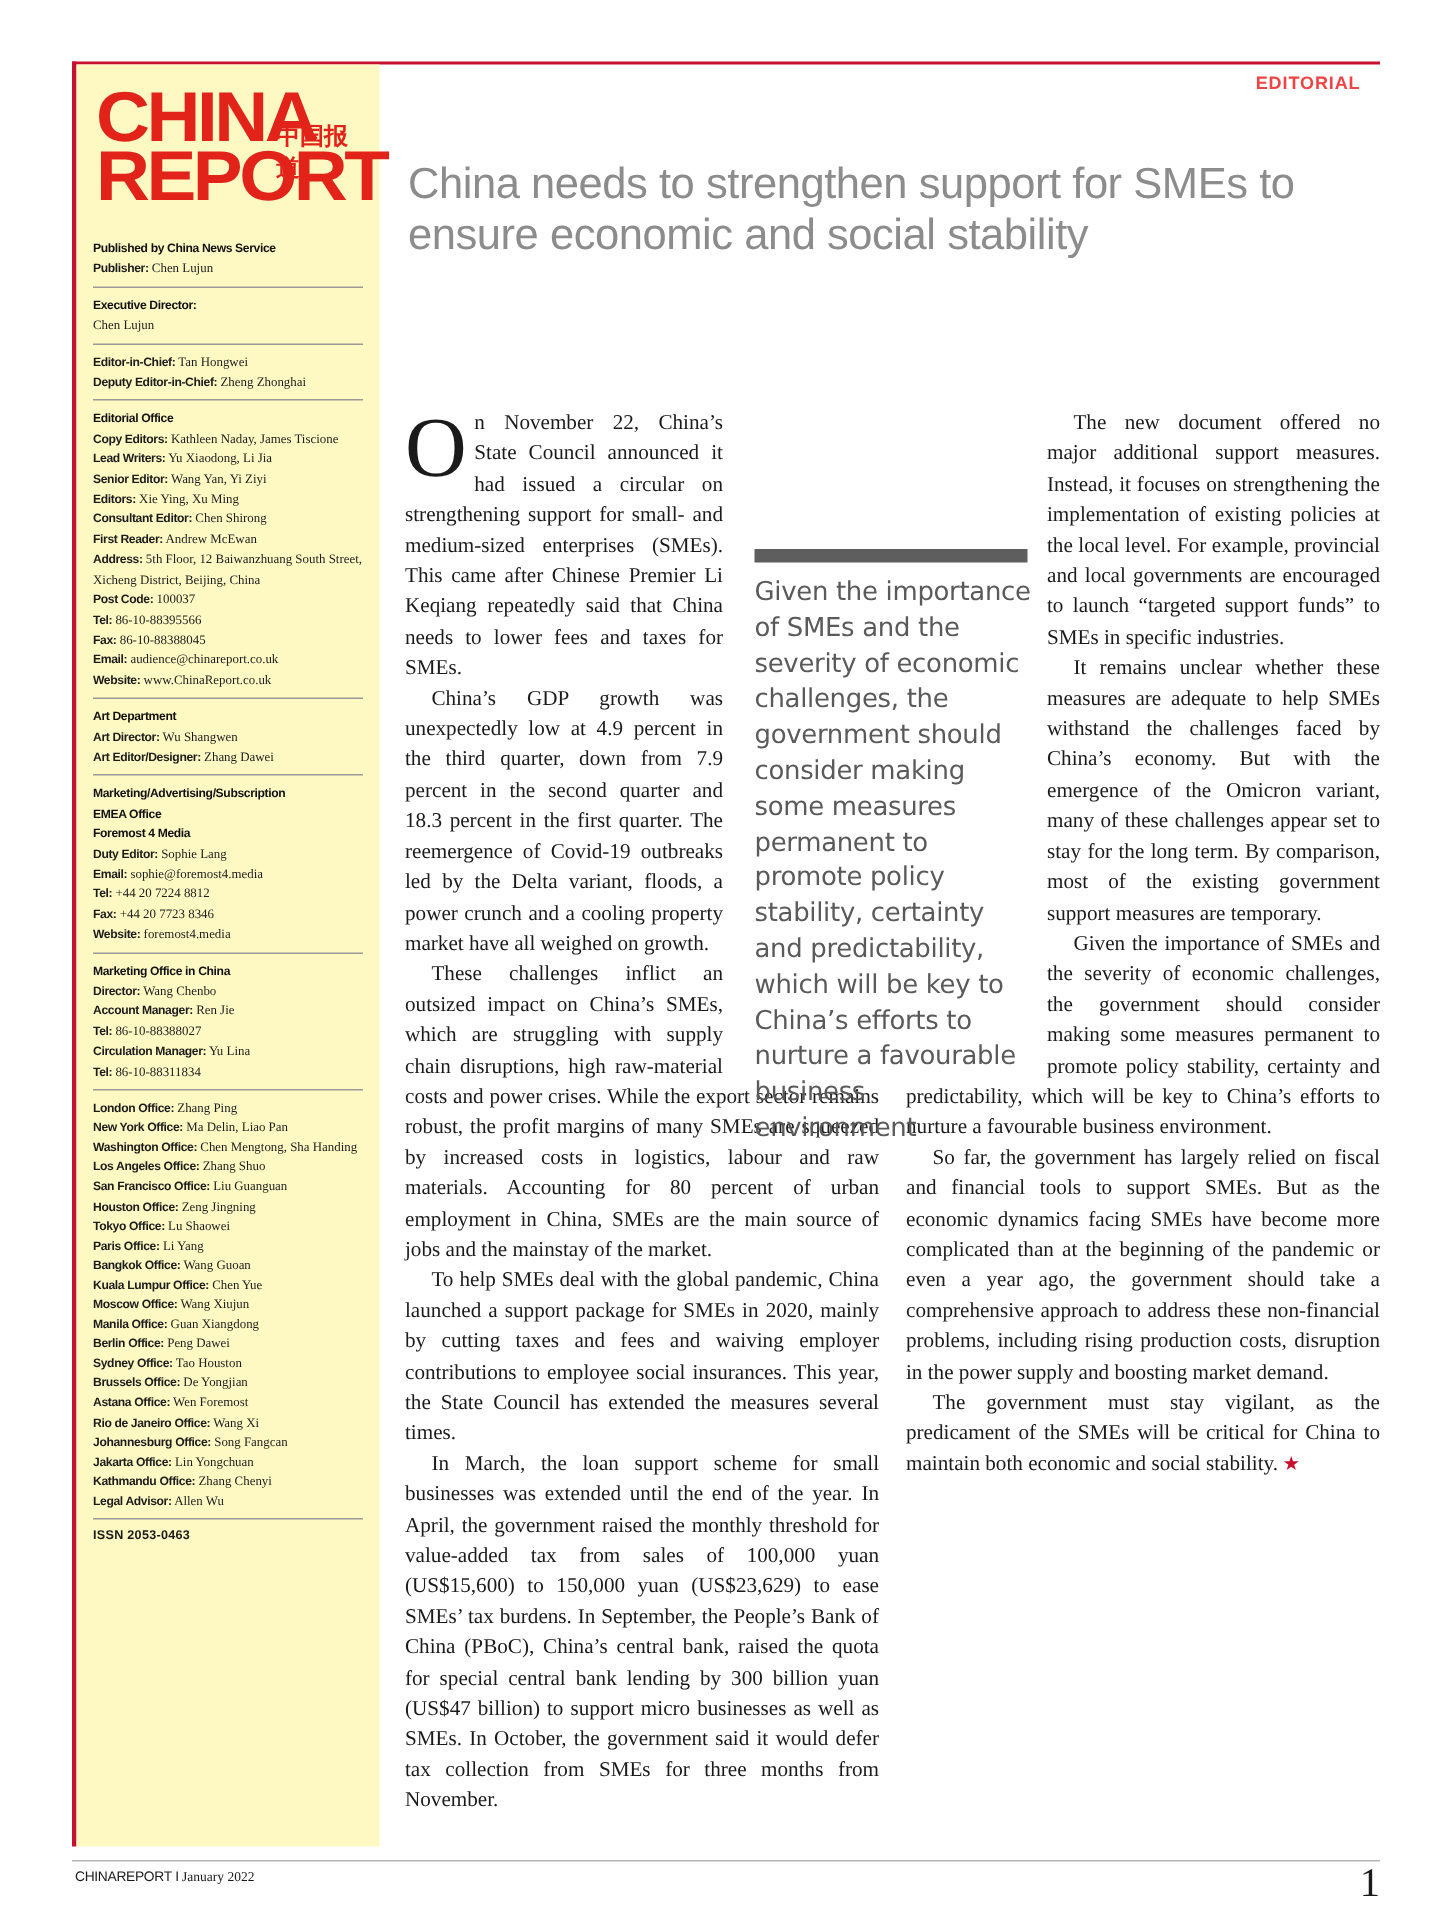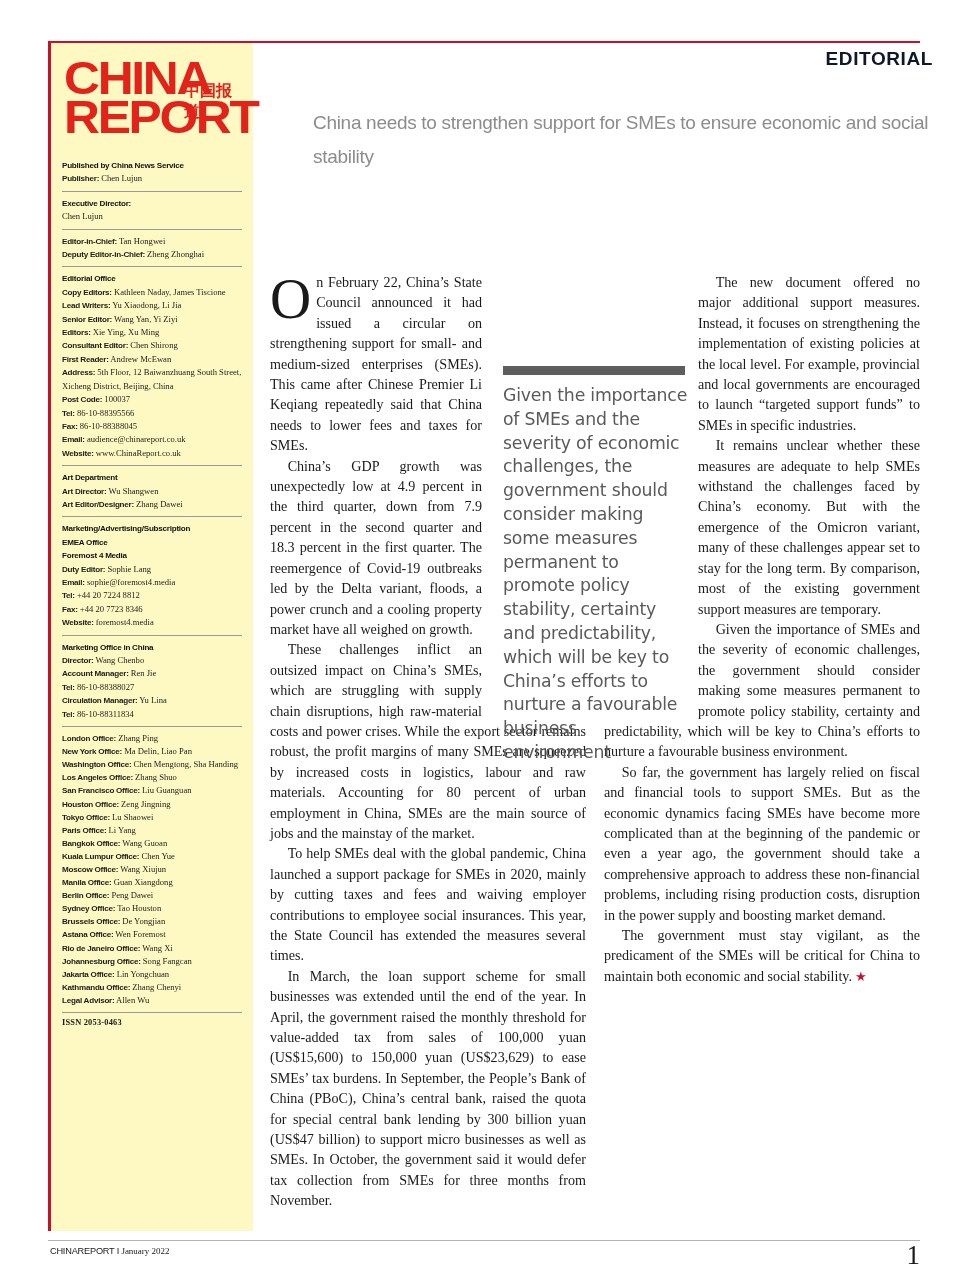--- a/index.html
+++ b/index.html
@@ -33,26 +33,26 @@
   .rule-left {
     position: absolute;
     left: 48px; top: 41px;
     width: 3px; height: 1190px;
     background: #c8102e;
   }
 
   
   .kicker {
     position: absolute;
-    right: 33px; top: 48px;
-    font-family: "Liberation Sans", sans-serif;
-    font-weight: bold;
-    font-size: 19px;
+    right: 59px; top: 48px;
+    font-family: "Liberation Sans", sans-serif;
+    font-weight: bold;
+    font-size: 12px;
     letter-spacing: 0.6px;
-    color: #0f172a;
+    color: #ef4444;
   }
 
   
   .sidebar {
     position: absolute;
     left: 51px; top: 43px;
     width: 202px;
     height: 1188px;
     background: #fef9c3;
     box-sizing: border-box;
@@ -104,40 +104,39 @@
     display: block;
     line-height: 13.4px;
     color: #111;
   }
   .sb-hr {
     border: 0;
     border-top: 1px solid #9a9a9a;
     margin: 5px 0 5px 0;
   }
   .sb-issn {
-    font-family: Liberation Serif, serif;
+    font-family: Liberation Sans, sans-serif;
     font-weight: bold;
     font-size: 8.4px;
     letter-spacing: 0.2px;
     margin-top: 2px;
   }
   .sb-offices .sb-line { line-height: 13.1px; }
 
   
   .headline {
     position: absolute;
     left: 272px; top: 106px;
     width: 620px;
     font-family: "Liberation Sans", sans-serif;
-    font-size: 19px;
+    font-size: 29px;
     line-height: 34px;
     color: #8c8c8c;
     font-weight: normal;
     letter-spacing: -0.3px;
-    margin-left: 41px;
   }
 
   
   .article {
     position: absolute;
     left: 270px; top: 272px;
     width: 650px;
     height: 940px;
     font-size: 14.1px;
     line-height: 20.4px;
@@ -350,21 +349,21 @@
   </div>
 
   <div class="headline">China needs to strengthen support for SMEs to ensure economic and social stability</div>
 
   <div class="pullquote">
     <div class="pq-bar"></div>
     <div class="pq-text">Given the importance of SMEs and the severity of economic challenges, the government should consider making some measures permanent to promote policy stability, certainty and predictability, which will be key to China’s efforts to nurture a favourable business environment</div>
   </div>
 
   <div class="article">
-    <p class="first"><span class="pq-spacer-left"></span><span class="dropcap">O</span><span>n February 22, China’s State Council announced it had issued a circular on strengthening support for small- and medium-sized enterprises (SMEs). This came after Chinese Premier Li Keqiang repeatedly said that China needs to lower fees and taxes for SMEs.</span></p>
+    <p class="first"><span class="pq-spacer-left"></span><span class="dropcap">O</span><span>n November 22, China’s State Council announced it had issued a circular on strengthening support for small- and medium-sized enterprises (SMEs). This came after Chinese Premier Li Keqiang repeatedly said that China needs to lower fees and taxes for SMEs.</span></p>
     <p>China’s GDP growth was unexpectedly low at 4.9 percent in the third quarter, down from 7.9 percent in the second quarter and 18.3 percent in the first quarter. The reemergence of Covid-19 outbreaks led by the Delta variant, floods, a power crunch and a cooling property market have all weighed on growth.</p>
     <p>These challenges inflict an outsized impact on China’s SMEs, which are struggling with supply chain disruptions, high raw-material costs and power crises. While the export sector remains robust, the profit margins of many SMEs are squeezed by increased costs in logistics, labour and raw materials. Accounting for 80 percent of urban employment in China, SMEs are the main source of jobs and the mainstay of the market.</p>
     <p>To help SMEs deal with the global pandemic, China launched a support package for SMEs in 2020, mainly by cutting taxes and fees and waiving employer contributions to employee social insurances. This year, the State Council has extended the measures several times.</p>
     <p>In March, the loan support scheme for small businesses was extended until the end of the year. In April, the government raised the monthly threshold for value-added tax from sales of 100,000 yuan (US$15,600) to 150,000 yuan (US$23,629) to ease SMEs’ tax burdens. In September, the People’s Bank of China (PBoC), China’s central bank, raised the quota for special central bank lending by 300 billion yuan (US$47 billion) to support micro businesses as well as SMEs. In October, the government said it would defer tax collection from SMEs for three months from November.</p>
     <p><span class="pq-spacer-right"></span><span>The new document offered no major additional support measures. Instead, it focuses on strengthening the implementation of existing policies at the local level. For example, provincial and local governments are encouraged to launch “targeted support funds” to SMEs in specific industries.</span></p>
     <p>It remains unclear whether these measures are adequate to help SMEs withstand the challenges faced by China’s economy. But with the emergence of the Omicron variant, many of these challenges appear set to stay for the long term. By comparison, most of the existing government support measures are temporary.</p>
     <p>Given the importance of SMEs and the severity of economic challenges, the government should consider making some measures permanent to promote policy stability, certainty and predictability, which will be key to China’s efforts to nurture a favourable business environment.</p>
     <p>So far, the government has largely relied on fiscal and financial tools to support SMEs. But as the economic dynamics facing SMEs have become more complicated than at the beginning of the pandemic or even a year ago, the government should take a comprehensive approach to address these non-financial problems, including rising production costs, disruption in the power supply and boosting market demand.</p>
     <p><span>The government must stay vigilant, as the predicament of the SMEs will be critical for China to maintain both economic and social stability.</span><span class="endmark">★</span></p>
   </div>

